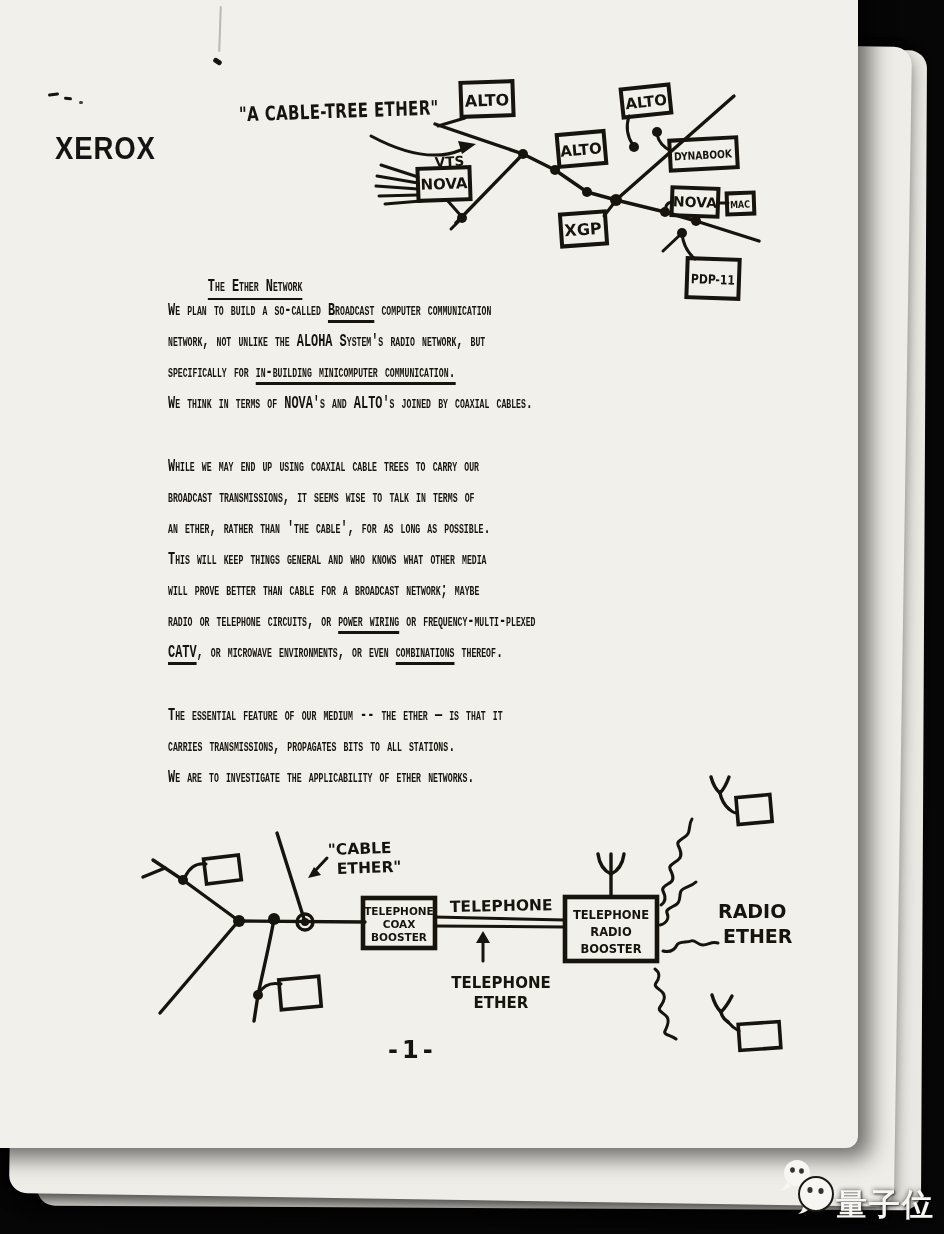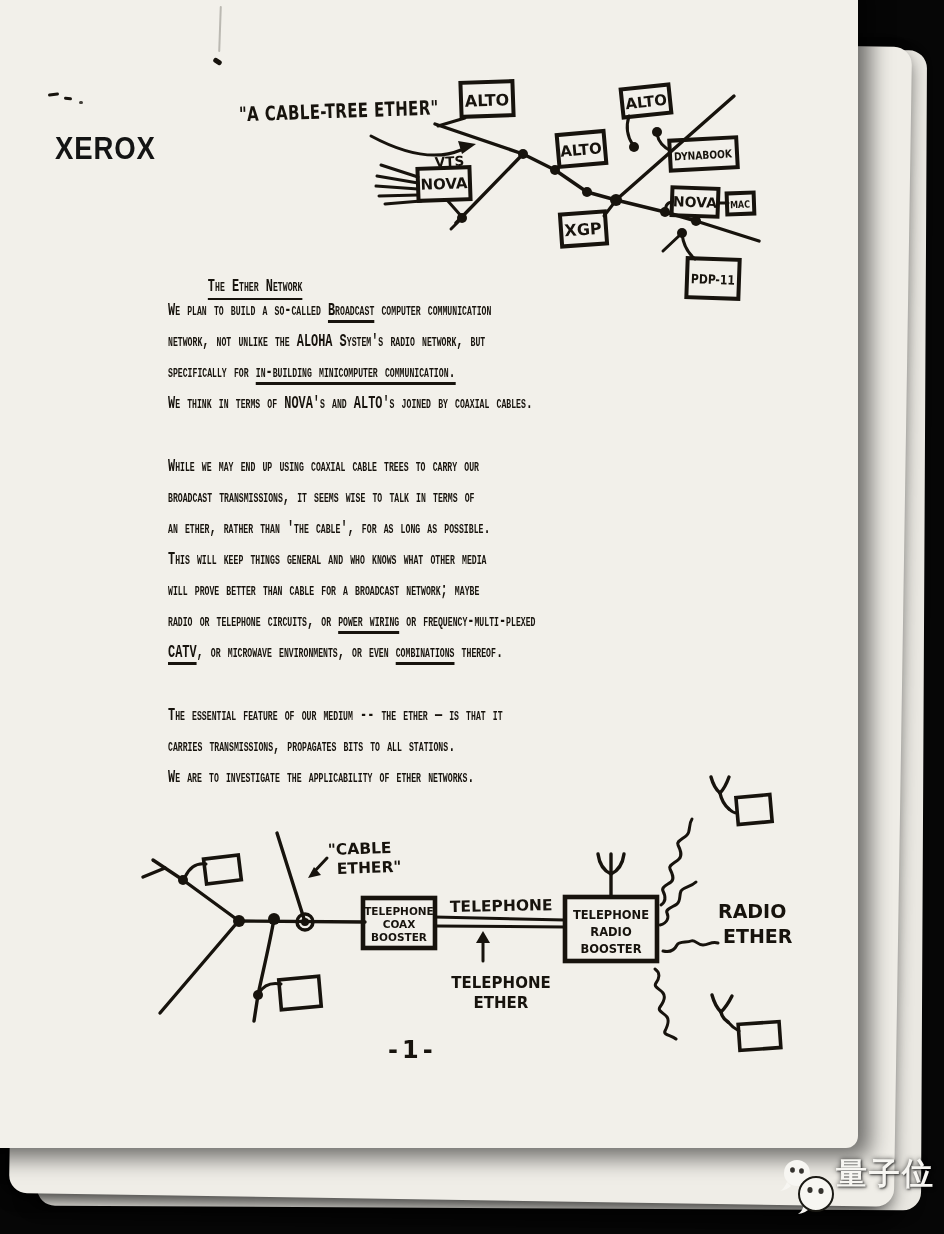--- a/index.html
+++ b/index.html
@@ -61,21 +61,21 @@
   svg text{fill:var(--ink);font-family:"DejaVu Sans",sans-serif;font-weight:700;
     text-anchor:middle;font-size:16px;}
   svg text.start{text-anchor:start;}
   svg .cap{font-size:20px;letter-spacing:.5px;}
   svg .fs10{font-size:10px;} svg .fs105{font-size:10.5px;} svg .fs11{font-size:11px;}
   svg .fs115{font-size:11.5px;} svg .fs13{font-size:13px;} svg .fs135{font-size:13.5px;}
   svg .fs14{font-size:14px;} svg .fs15{font-size:15px;} svg .fs155{font-size:15.5px;}
   svg .fs19{font-size:19px;}
 
   .watermark{position:absolute;left:780px;top:1152px;width:170px;height:78px;z-index:9;}
-  .watermark .wm-text{position:absolute;left:56px;top:1px;color:#f7f6f2;
+  .watermark .wm-text{position:absolute;left:56px;top:32px;color:#f7f6f2;
     font-size:31px;font-weight:700;letter-spacing:2px;
     text-shadow:0 0 5px rgba(0,0,0,.7), 1px 1px 2px rgba(0,0,0,.6);}
 </style>
 </head>
 <body>
 
 <div class="sheet page-c"></div>
 <div class="sheet page-b"></div>
 
 <div class="sheet page-a">

